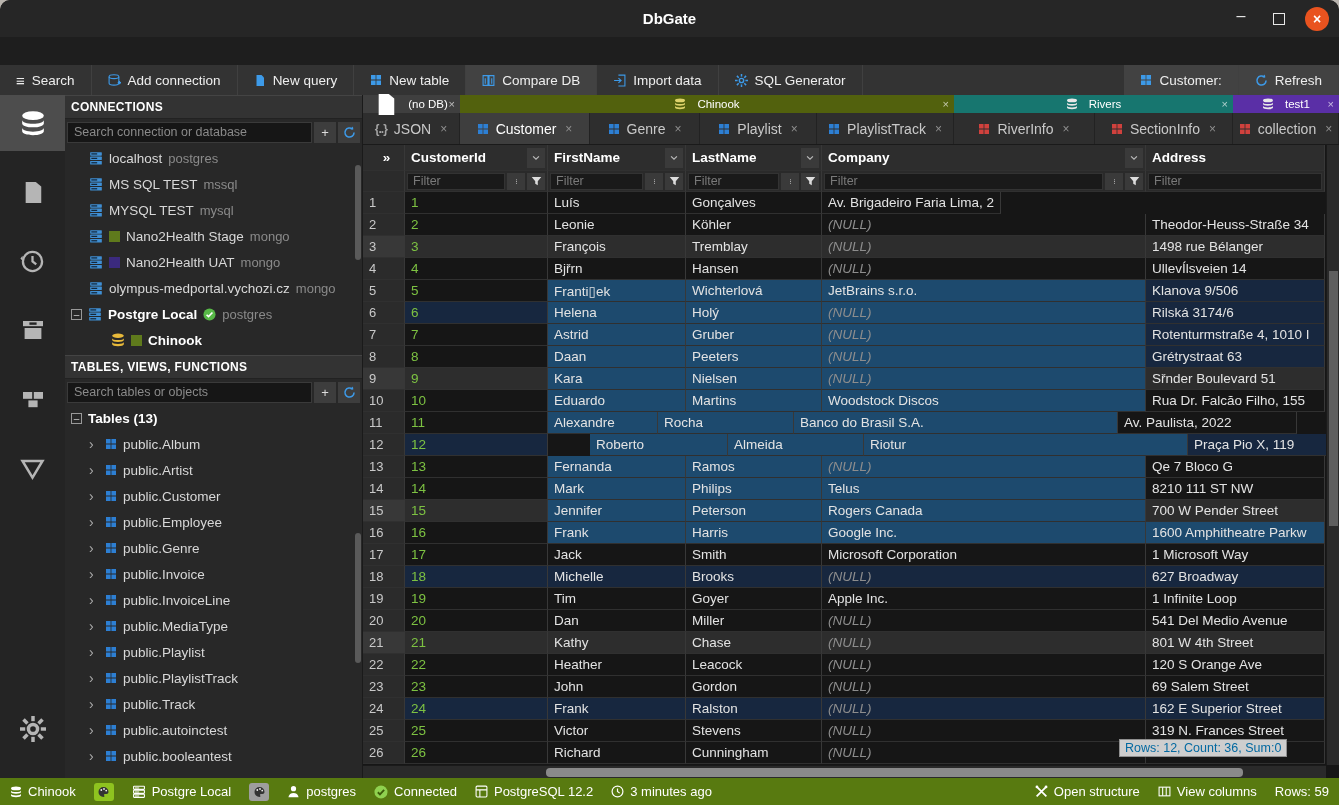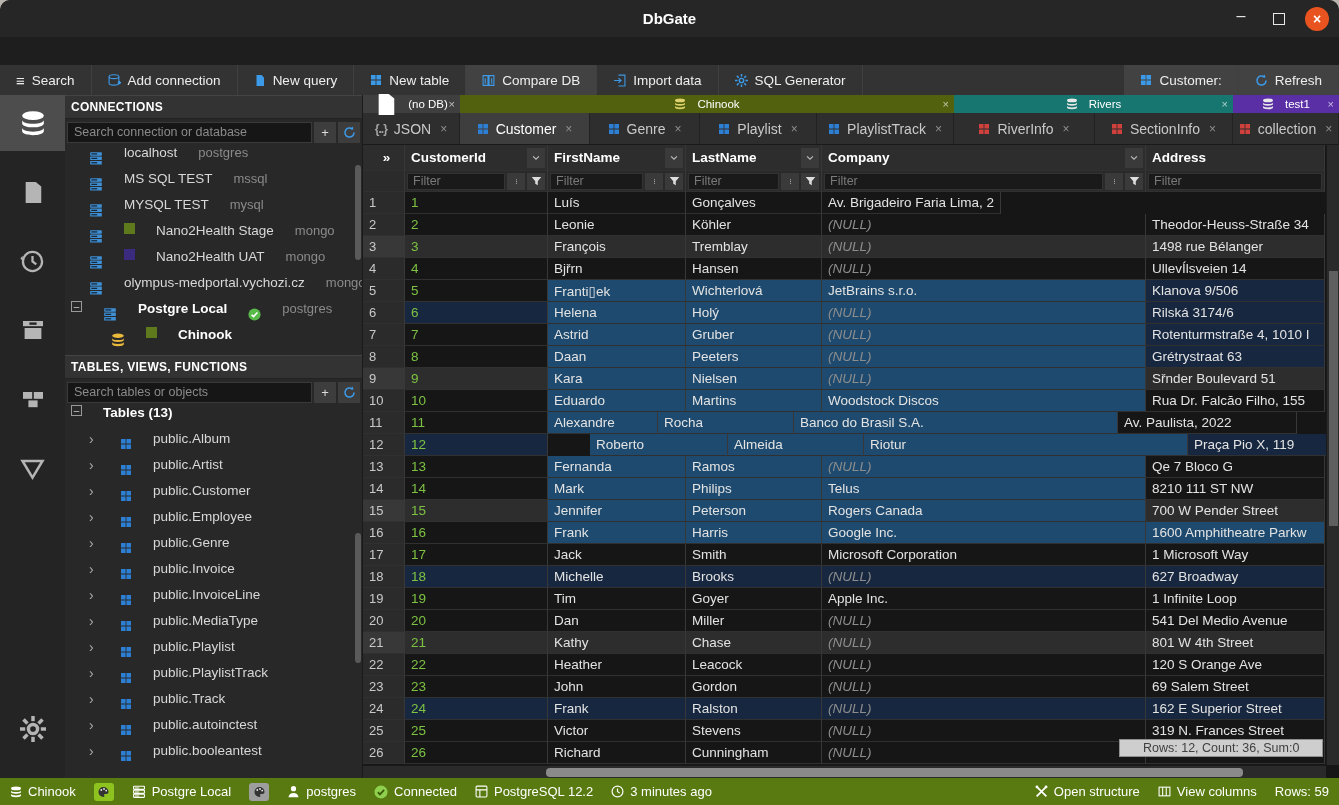--- a/index.html
+++ b/index.html
@@ -35,21 +35,21 @@
   .rail-gear{position:absolute;bottom:8px;left:0;}
 
   
   .panels{position:absolute;left:65px;top:95px;width:298px;bottom:27px;background:#282828;border-right:1px solid #1a1a1a;}
   .panel-header{height:24px;background:#333;border-top:1px solid #444;border-bottom:1px solid #222;color:#fff;font-weight:bold;font-size:12px;display:flex;align-items:center;padding-left:6px;letter-spacing:.3px;}
   .search-row{height:26px;display:flex;align-items:center;padding:2px 2px;background:#282828;gap:2px;}
   .search-row input{flex:1;height:21px;background:#161616;border:1px solid #3a3a3a;color:#ddd;font-size:12.5px;padding:0 6px;outline:none;}
   .search-row input::placeholder{color:#8a8a8a;}
   .sq-btn{width:22px;height:21px;background:#3d3d3d;color:#ddd;display:flex;align-items:center;justify-content:center;font-size:13px;cursor:pointer;}
   .tree{position:relative;}
-  .tree-item{height:26px;display:flex;gap:21px;font-size:13.5px;color:#d8d8d8;padding-left:24px;cursor:pointer;white-space:nowrap;overflow:hidden;}
+  .tree-item{height:26px;display:flex;align-items:center;gap:6px;font-size:13.5px;color:#d8d8d8;padding-left:24px;cursor:pointer;white-space:nowrap;overflow:hidden;}
   .tree-item .engine{color:#8a8a8a;font-size:13px;}
   .tree-item.bold .name{font-weight:bold;color:#fff;}
   .chip{width:11px;height:11px;display:inline-block;}
   .expander{width:11px;height:11px;border:1px solid #999;color:#ccc;font-size:10px;line-height:9px;text-align:center;display:inline-block;flex:0 0 auto;}
   .chev{color:#aaa;font-size:14px;width:10px;display:inline-block;}
   .vscroll{position:absolute;right:0;top:0;width:8px;background:transparent;}
   .vscroll .thumb{position:absolute;left:1px;width:6px;background:#5a5a5a;border-radius:3px;}
 
   
   .content{position:absolute;left:363px;top:95px;right:0;bottom:27px;background:#222;}
@@ -78,21 +78,21 @@
   .g-data.idcol{color:#7dc242;}
   .g-data.nullv{color:#8d8d8d;font-style:italic;}
   .g-data.sel{background:#1d4a6e;}
   .g-data.rowsel{background:#17273f;}
   .g-data.stripe{background:#2d2d2d;}
   .rownum.stripe{background:#383838;}
   .grid-vscroll{position:absolute;top:0;bottom:13px;right:0;width:13px;background:#2a2a2a;border-left:1px solid #1a1a1a;}
   .grid-vscroll .thumb{position:absolute;left:2px;width:9px;background:#5f5f5f;}
   .grid-hscroll{position:absolute;left:0;right:13px;bottom:0;height:13px;background:#2a2a2a;border-top:1px solid #1a1a1a;}
   .grid-hscroll .thumb{position:absolute;top:2px;height:9px;background:#8a8a8a;border-radius:4px;}
-  .grid-tooltip{position:absolute;background:#cecece;color:#404040;font-size:12.5px;padding:1px 23px;border:1px solid #8f8f8f;z-index:5;}
+  .grid-tooltip{position:absolute;background:#cecece;color:#0369a1;font-size:12.5px;padding:1px 5px;border:1px solid #8f8f8f;z-index:5;}
 
   
   .statusbar{position:absolute;left:0;bottom:0;width:100%;height:27px;background:#587a10;display:flex;align-items:center;color:#fff;font-size:13px;padding:0 10px;gap:18px;}
   .sb-item{display:flex;align-items:center;gap:6px;white-space:nowrap;}
   .sb-chip{width:20px;height:18px;border-radius:3px;display:flex;align-items:center;justify-content:center;}
   .sb-spacer{flex:1;}
   svg{display:block;}
 </style>
 </head>
 <body>

